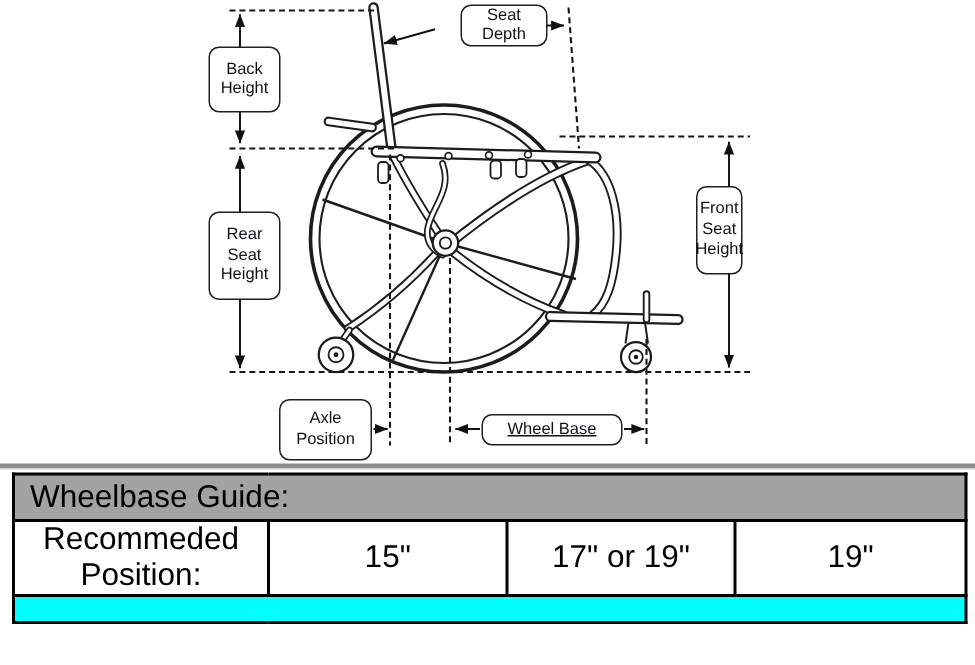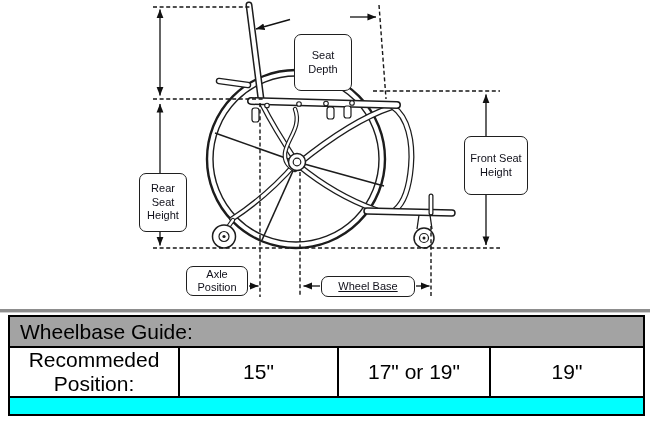--- a/index.html
+++ b/index.html
@@ -136,30 +136,33 @@
       <line class="dim" x1="486" y1="170" x2="486" y2="94.5" marker-end="url(#ah)"></line>
       <line class="dim" x1="486" y1="170" x2="486" y2="245" marker-end="url(#ah)"></line>
       <line class="dim" x1="290" y1="19.5" x2="256" y2="29" marker-end="url(#ah)"></line>
       <line class="dim" x1="350" y1="17" x2="376" y2="17" marker-end="url(#ah)"></line>
       <line class="dim" x1="249" y1="286" x2="258.5" y2="286" marker-end="url(#ah)"></line>
       <line class="dim" x1="320" y1="286" x2="303.5" y2="286" marker-end="url(#ah)"></line>
       <line class="dim" x1="416" y1="286" x2="429.5" y2="286" marker-end="url(#ah)"></line>
     </g>
   </svg>
 
-  <div class="dim-label" style="left:294px;top:3px;width:58px;height:57px;margin-top:31px;">
+  <div class="dim-label" style="left:139px;top:31px;width:48px;height:44px;">
+    <span>Back Height</span>
+  </div>
+  <div class="dim-label" style="left:307px;top:3px;width:58px;height:28px;">
     <span>Seat Depth</span>
   </div>
-  <div class="dim-label" style="left:139px;top:141px;width:48px;height:59px;margin-top:32px;">
+  <div class="dim-label" style="left:139px;top:141px;width:48px;height:59px;">
     <span>Rear Seat Height</span>
   </div>
-  <div class="dim-label" style="left:464px;top:136px;width:64px;height:59px;">
+  <div class="dim-label" style="left:464px;top:124px;width:31px;height:59px;">
     <span>Front Seat Height</span>
   </div>
-  <div class="dim-label" style="left:186px;top:266px;width:62px;height:30px;">
+  <div class="dim-label" style="left:186px;top:266px;width:62px;height:41px;">
     <span>Axle Position</span>
   </div>
   <div class="dim-label" style="left:321px;top:276px;width:94px;height:21px;text-decoration:underline;">
     <span>Wheel Base</span>
   </div>
 
   <div class="rule"></div>
   <div class="rule2"></div>
 
   <table class="guide">

